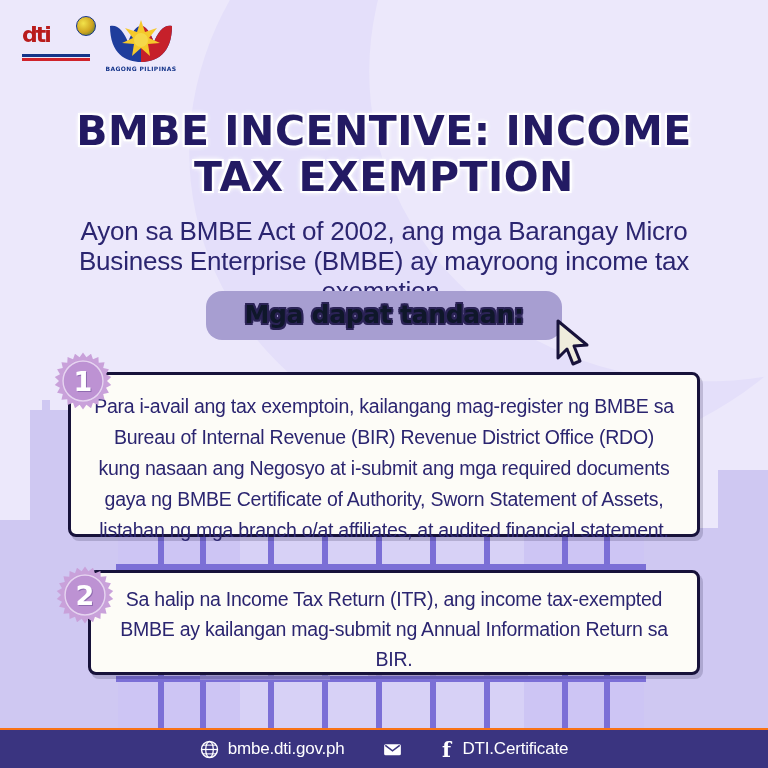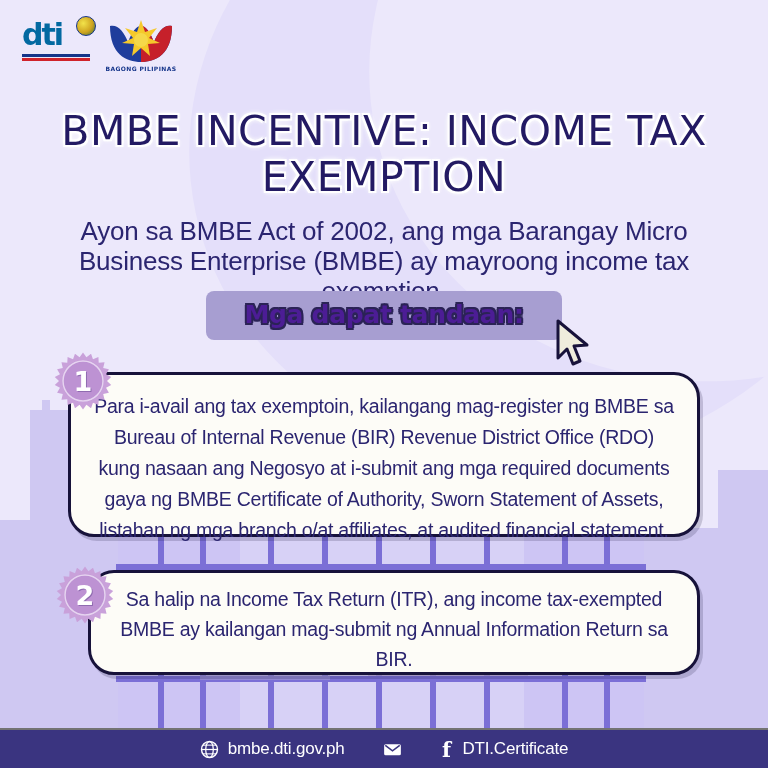--- a/index.html
+++ b/index.html
@@ -46,23 +46,23 @@
     top: 16px; left: 22px;
     display: flex;
     align-items: center;
     gap: 10px;
     z-index: 6;
   }
   .dti-logo { position: relative; width: 72px; height: 52px; }
   .dti-word {
     font-family: "DejaVu Sans", sans-serif;
     font-weight: bold;
-    font-size: 30px;
+    font-size: 22px;
     letter-spacing: -2px;
-    color: #0369a1;
+    color: #b91c1c;
     line-height: 34px;
   }
   .dti-bars { margin-top: 2px; width: 68px; }
   .dti-bar { height: 3px; width: 100%; }
   .dti-bar.blue { background: #15358a; }
   .dti-bar.red { background: #d0232b; margin-top: 1px; }
   .dti-globe {
     position: absolute; top: -2px; right: -2px;
     width: 20px; height: 20px; border-radius: 50%;
     background: radial-gradient(circle at 35% 35%, #f2e34b 0%, #cfa41f 55%, #2b6b3f 100%);
@@ -77,21 +77,21 @@
     color: #15358a;
   }
 
   
   .title {
     position: absolute;
     top: 108px; left: 40px; width: 688px;
     text-align: center;
     z-index: 5;
     font-family: "DejaVu Sans", sans-serif;
-    font-weight: normal;
+    font-weight: bold;
     font-size: 41px;
     line-height: 46px;
     letter-spacing: 0.5px;
     color: #231a63;
     text-shadow:
       0 0 6px #ffffff, 0 0 6px #ffffff, 0 0 5px #ffffff,
       2px 2px 0 #ffffff, -2px 2px 0 #ffffff,
       2px -2px 0 #ffffff, -2px -2px 0 #ffffff;
   }
 
@@ -111,46 +111,46 @@
   
   .pill-wrap {
     position: absolute;
     top: 291px; left: 0; width: 768px;
     display: flex; justify-content: center;
     z-index: 5;
   }
   .pill {
     position: relative;
     background: #a79ed1;
-    border-radius: 8px;
+    border-radius: 16px;
     padding: 10px 38px 12px 38px;
     font-family: "DejaVu Sans", sans-serif;
     font-weight: bold;
     font-size: 25px;
     line-height: 27px;
     letter-spacing: -0.3px;
-    color: #4c1d95;
+    color: #0f172a;
     text-shadow:
       1.6px 1.6px 0 #2b2356, -1.6px 1.6px 0 #2b2356,
       1.6px -1.6px 0 #2b2356, -1.6px -1.6px 0 #2b2356,
       0 2px 0 #2b2356, 0 -2px 0 #2b2356,
       2px 0 0 #2b2356, -2px 0 0 #2b2356;
   }
   .cursor {
     position: absolute;
     right: -34px; bottom: -28px;
     width: 44px; height: 50px;
   }
 
   
   .card {
     position: absolute;
     background: #fdfcf7;
     border: 3.5px solid #17123a;
-    border-radius: 26px;
+    border-radius: 8px;
     z-index: 4;
     box-shadow: 3px 4px 0 rgba(23,18,58,0.18);
   }
   .card-text {
     text-align: center;
     font-family: "Liberation Sans", sans-serif;
     color: #2b2570;
     letter-spacing: -0.25px;
   }
   #card1 { top: 372px; left: 68px; width: 632px; height: 165px; }
@@ -177,21 +177,21 @@
     text-shadow: 1px 1px 0 #8f6bb0;
     line-height: 27px;
   }
 
   
   .footer {
     position: absolute;
     bottom: 0; left: 0;
     width: 768px; height: 40px;
     background: #3a3480;
-    border-top: 2px solid #737373;
+    border-top: 2px solid #f97316;
     display: flex;
     align-items: center;
     justify-content: center;
     gap: 38px;
     z-index: 8;
   }
   .f-item { display: flex; align-items: center; gap: 9px; }
   .f-label {
     font-family: "Liberation Sans", sans-serif;
     font-size: 17px;

